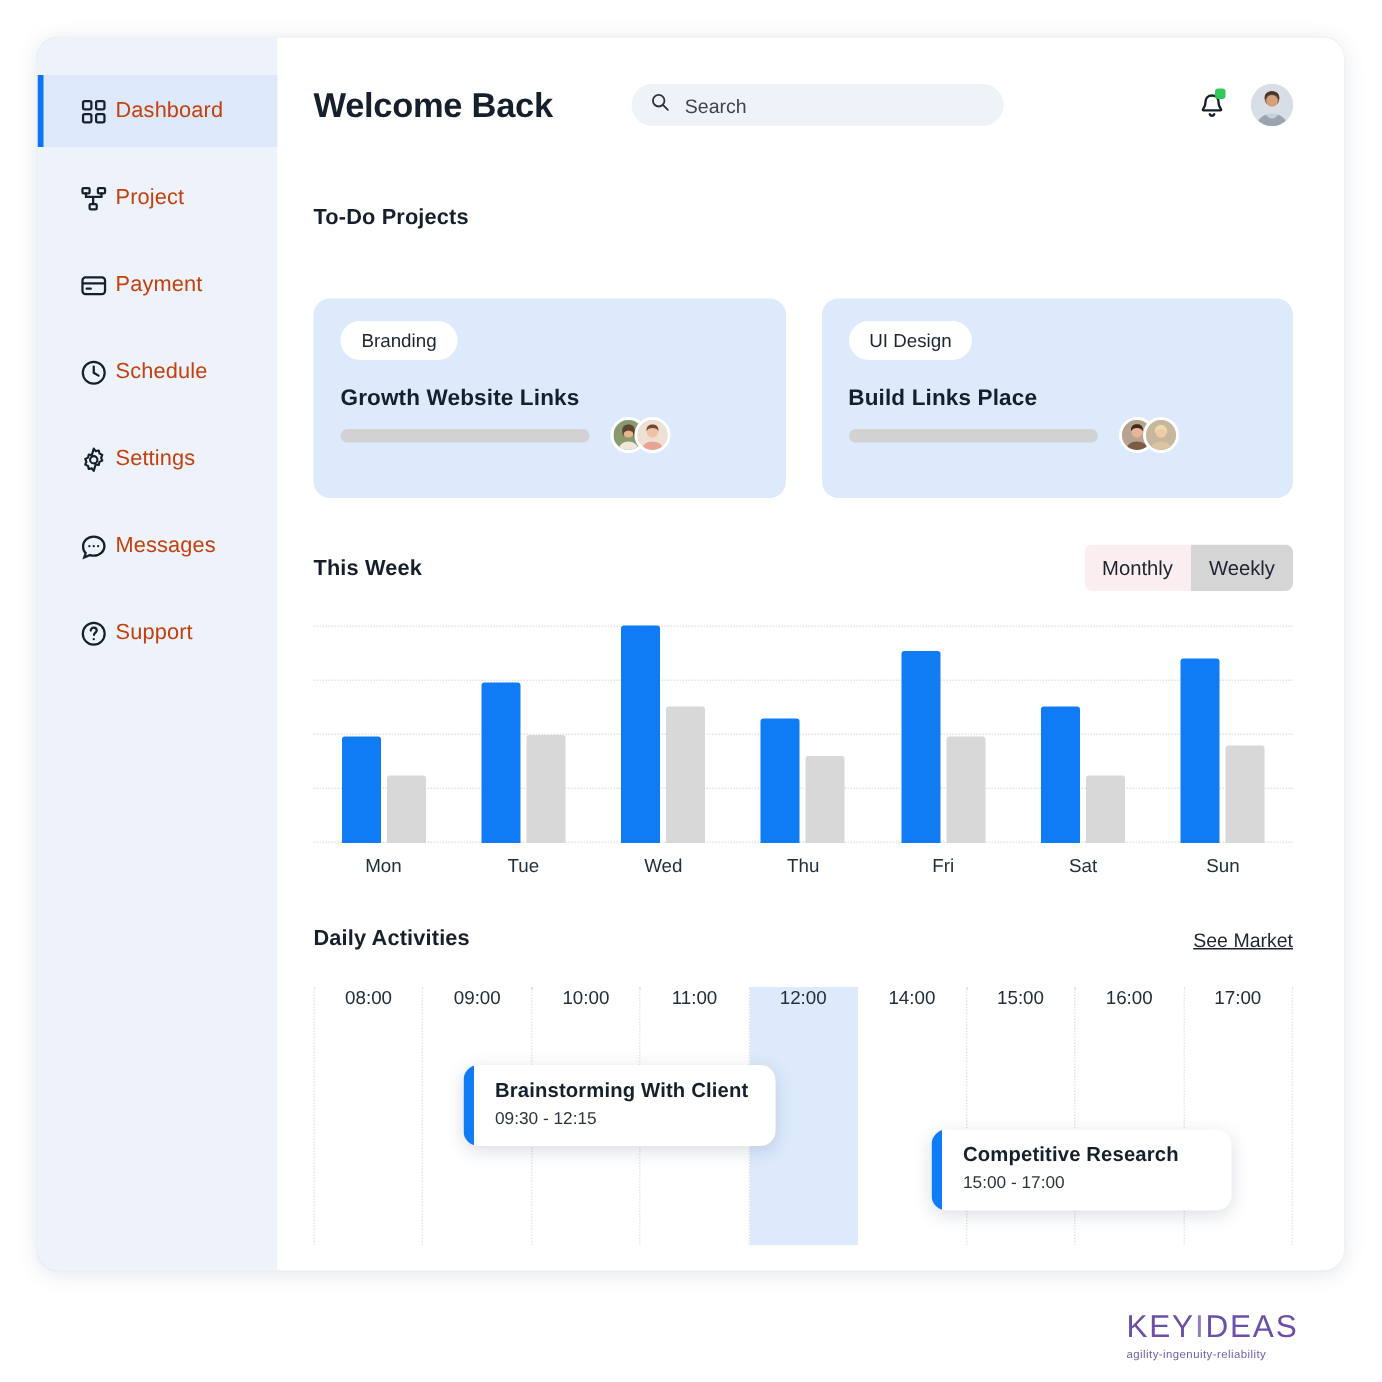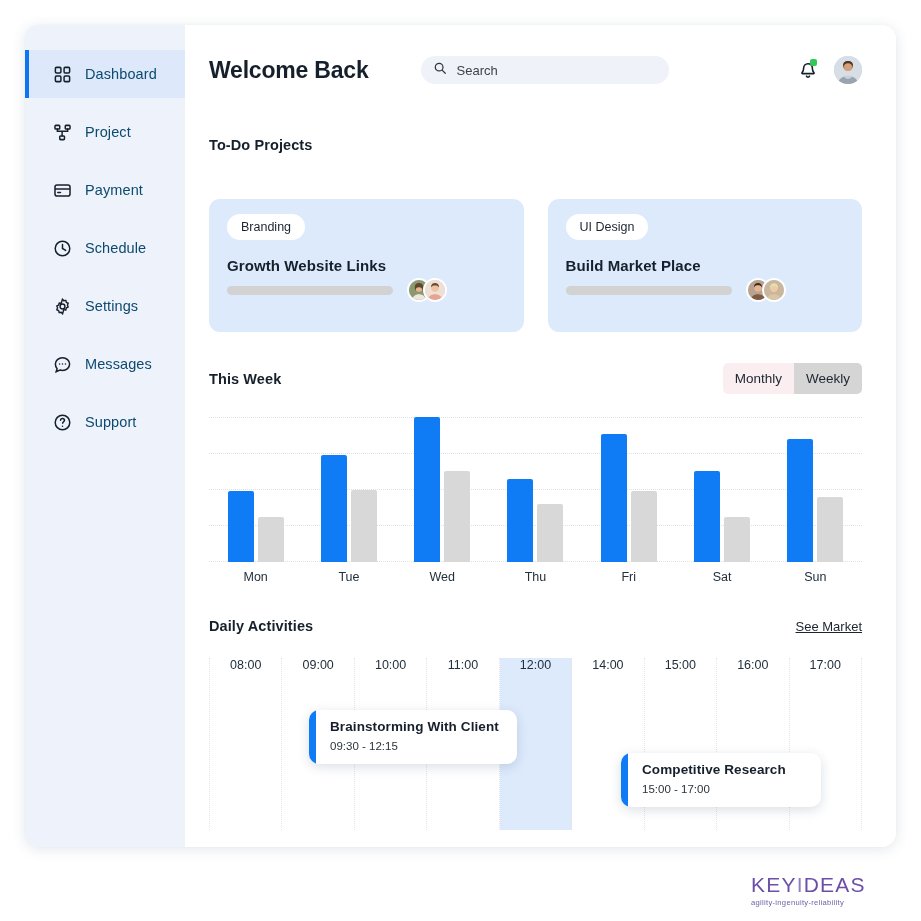--- a/index.html
+++ b/index.html
@@ -24,25 +24,25 @@
     width: 160px; flex: 0 0 160px;
     background: #eef2fb;
     position: relative;
     display: flex; flex-direction: column;
     padding-top: 25px;
   }
   .nav { display: flex; flex-direction: column; }
   .nav-item {
     height: 48px;
     display: flex; align-items: center;
-    gap: 13px;
+    gap: 5px;
     padding-left: 28px;
     position: relative;
     cursor: pointer;
-    color: #0c4a6e;
+    color: #c2410c;
     font-size: 14.5px;
     letter-spacing: .1px;
   }
   .nav-item.active { background: #dde9fb; }
   .nav-item.active::before {
     content: "";
     position: absolute; left: 0; top: 0; bottom: 0;
     width: 4px; background: #0b76f0;
   }
   .nav-item .ico {
@@ -437,21 +437,21 @@
                 <circle cx="20" cy="16" r="7.6" fill="#eec2a2"></circle>
                 <path d="M12 13.6C12 8.6 15.2 6 20 6s8 2.6 8 7.6c0 .7-.2 1.3-.6 1-.8-2.5-3.3-3.8-7.4-3.8s-6.6 1.3-7.4 3.8c-.4.3-.6-.3-.6-1z" fill="#6b4b33"></path>
               </svg>
             </div>
           </div>
         </div>
       </div>
 
       <div class="card">
         <div class="chip">UI Design</div>
-        <div class="card-title">Build Market Place</div>
+        <div class="card-title">Build Links Place</div>
         <div class="card-foot">
           <div class="progress"></div>
           <div class="stack">
             <div class="av">
               <svg viewBox="0 0 40 40" preserveAspectRatio="xMidYMid slice">
                 <rect width="40" height="40" fill="#b7a38f"></rect>
                 <path d="M5 40c1.5-7.2 7.2-11.4 15-11.4S33.5 32.8 35 40z" fill="#7d5c43"></path>
                 <circle cx="20" cy="16" r="7.6" fill="#e8b491"></circle>
                 <path d="M12 13.4C12 8.4 15.2 5.8 20 5.8s8 2.6 8 7.6c0 .8-.3 1.4-.7 1-.8-2.6-3.3-3.9-7.3-3.9s-6.5 1.3-7.3 3.9c-.4.4-.7-.2-.7-1z" fill="#3c2a1d"></path>
               </svg>

